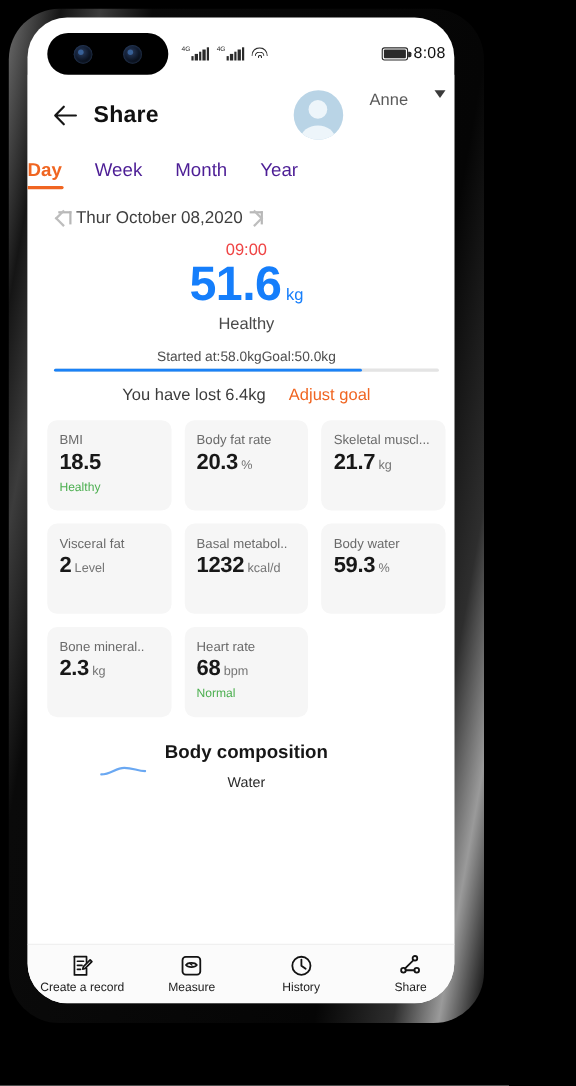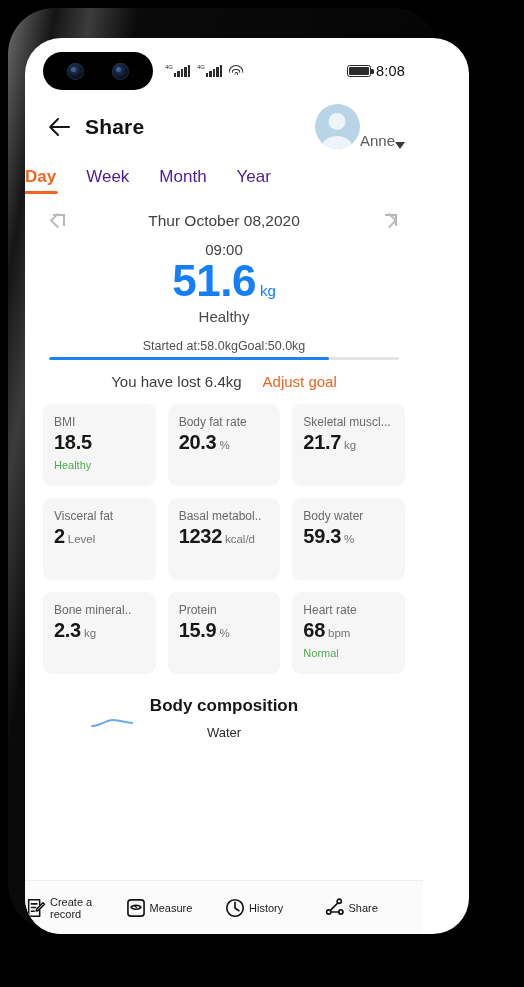--- a/index.html
+++ b/index.html
@@ -20,22 +20,22 @@
     top: 8px;
     width: 432px;
     height: 922px;
     border-radius: 46px;
     background: linear-gradient(100deg,#6d6d6d 0%,#151515 8%,#3c3c3c 14%,#0a0a0a 22%,#050505 74%,#2e2e2e 86%,#9a9a9a 93%,#1b1b1b 99%);
     box-shadow: 0 0 0 1px #000;
   }
   #phone-screen {
     position: absolute;
     left: 17px;
-    top: 30px;
-    width: 444px;
+    top: 8px;
+    width: 388px;
     height: 896px;
     border-radius: 36px;
     background: #ffffff;
     overflow: hidden;
   }
 
   
   #camera-cutout {
     position: absolute;
     left: 18px;
@@ -101,53 +101,53 @@
     left: 0; top: 52px;
     width: 398px; height: 790px;
     background: #ffffff;
     overflow: hidden;
   }
 
   
   #app-header { display: flex; align-items: center; padding: 14px 18px 4px 18px; }
   #back-button { width: 34px; height: 34px; display:flex; align-items:center; justify-content:center; cursor:pointer;}
   #page-title { font-size: 21px; font-weight: bold; color: #111; margin-left: 8px; letter-spacing: .2px;}
-  #profile-area { margin-left: auto; display: flex; align-items: flex-end; gap: 0; cursor: pointer;}
+  #profile-area { margin-left: auto; display: flex; align-items: flex-start; gap: 24px; cursor: pointer;}
   #avatar {
     width: 45px; height: 45px; border-radius: 50%;
     background: #b9d4e6; position: relative; overflow: hidden;
   }
   #avatar .head { position:absolute; left:50%; top:9px; transform:translateX(-50%); width:17px;height:17px;border-radius:50%;background:#edf5fa;}
   #avatar .body { position:absolute; left:50%; bottom:-11px; transform:translateX(-50%); width:31px;height:24px;border-radius:50% 50% 0 0;background:#edf5fa;}
   #profile-name { font-size: 15px; color: #5a5a5a; }
   .caret-down { width:0;height:0;border-left:5.5px solid transparent;border-right:5.5px solid transparent;border-top:7px solid #3a3a3a;}
 
   
   #period-tabs { display: flex; gap: 30px; padding: 14px 0 0 0; }
   .period-tab { font-size: 17px; color: #4c1d95; padding-bottom: 7px; position: relative; cursor: pointer; }
   .period-tab.active { color: #f06521; font-weight: bold; }
   .period-tab.active::after {
     content:""; position:absolute; left:50%; transform:translateX(-50%);
     bottom:0; width: 110%; height:3px; background:#f06521; border-radius:2px;
   }
 
   
-  #date-row { display: flex; align-items: center; justify-content: space-between; padding: 16px 22px 0 22px;}
+  #date-row { display: flex; align-items: center; justify-content: flex-start; padding: 16px 22px 0 22px;}
   .nav-chevron { width: 22px; height: 22px; position: relative; cursor: pointer; }
   .nav-chevron::before{
     content:""; position:absolute; left:6px; top:4px; width:10px;height:10px;
     border-top:2px solid #b7b7b7; border-right:2px solid #b7b7b7;
   }
   #prev-day .nav-chevron-in{ display:block; width:11px;height:11px;border-left:2px solid #bdbdbd;border-bottom:2px solid #bdbdbd;transform:rotate(45deg); margin:5px;}
   #next-day .nav-chevron-in{ display:block; width:11px;height:11px;border-right:2px solid #bdbdbd;border-top:2px solid #bdbdbd;transform:rotate(45deg); margin:5px;}
   #date-label { font-size: 15.5px; color: #3f3f3f; }
 
   
   #weight-block { text-align: center; padding-top: 9px; }
-  #measure-time { font-size: 15px; color: #404040; }
+  #measure-time { font-size: 15px; color: #ef4444; }
   #weight-value-row { margin-top: 1px; line-height: 1; }
   #weight-value { font-size: 44px; font-weight: bold; color: #157efb; letter-spacing: -.5px;}
   #weight-unit { font-size: 15px; color: #157efb; margin-left: 4px; }
   #weight-status { font-size: 15px; color: #4a4a4a; margin-top: 5px; }
 
   
   #goal-block { padding: 14px 24px 0 24px; }
   #goal-labels { display:flex; justify-content: center; font-size: 12.5px; color:#4e4e4e; }
   #goal-track { margin-top: 4px; height: 3px; background: #e4e4e4; border-radius: 2px; overflow: hidden;}
   #goal-fill { height: 100%; background: #1a82f7; border-radius: 2px; }
@@ -180,21 +180,21 @@
 
   
   #bottom-nav {
     position: absolute; left: 0; bottom: 0;
     width: 398px; height: 54px;
     background: #fbfbfb;
     border-top: 1px solid #efefef;
     display: flex; align-items: center;
     z-index: 15;
   }
-  .nav-item { flex:1; display:flex; flex-direction:row; align-items:center; gap:3px; cursor:pointer; }
+  .nav-item { flex:1; display:flex; flex-direction:column; align-items:center; gap:3px; cursor:pointer; }
   .nav-label { font-size: 11px; color:#1c1c1c; }
   .nav-icon { width: 22px; height: 22px; display:block; }
 
   svg { display:block; }
 </style>
 </head>
 <body>
 
 <div id="phone-frame">
   <div id="phone-screen">
@@ -340,26 +340,20 @@
           </div>
         </div>
 
         <div class="metric-card">
           <div class="metric-name">Bone mineral..</div>
           <div class="metric-value-row">
             <span class="metric-value">2.3</span><span class="metric-unit">kg</span>
           </div>
         </div>
 
-        <div class="metric-card">
-          <div class="metric-name">Protein</div>
-          <div class="metric-value-row">
-            <span class="metric-value">15.9</span><span class="metric-unit">%</span>
-          </div>
-        </div>
 
 
         <div class="metric-card">
           <div class="metric-name">Heart rate</div>
           <div class="metric-value-row">
             <span class="metric-value">68</span><span class="metric-unit">bpm</span>
           </div>
           <div class="metric-status">Normal</div>
         </div>
 

